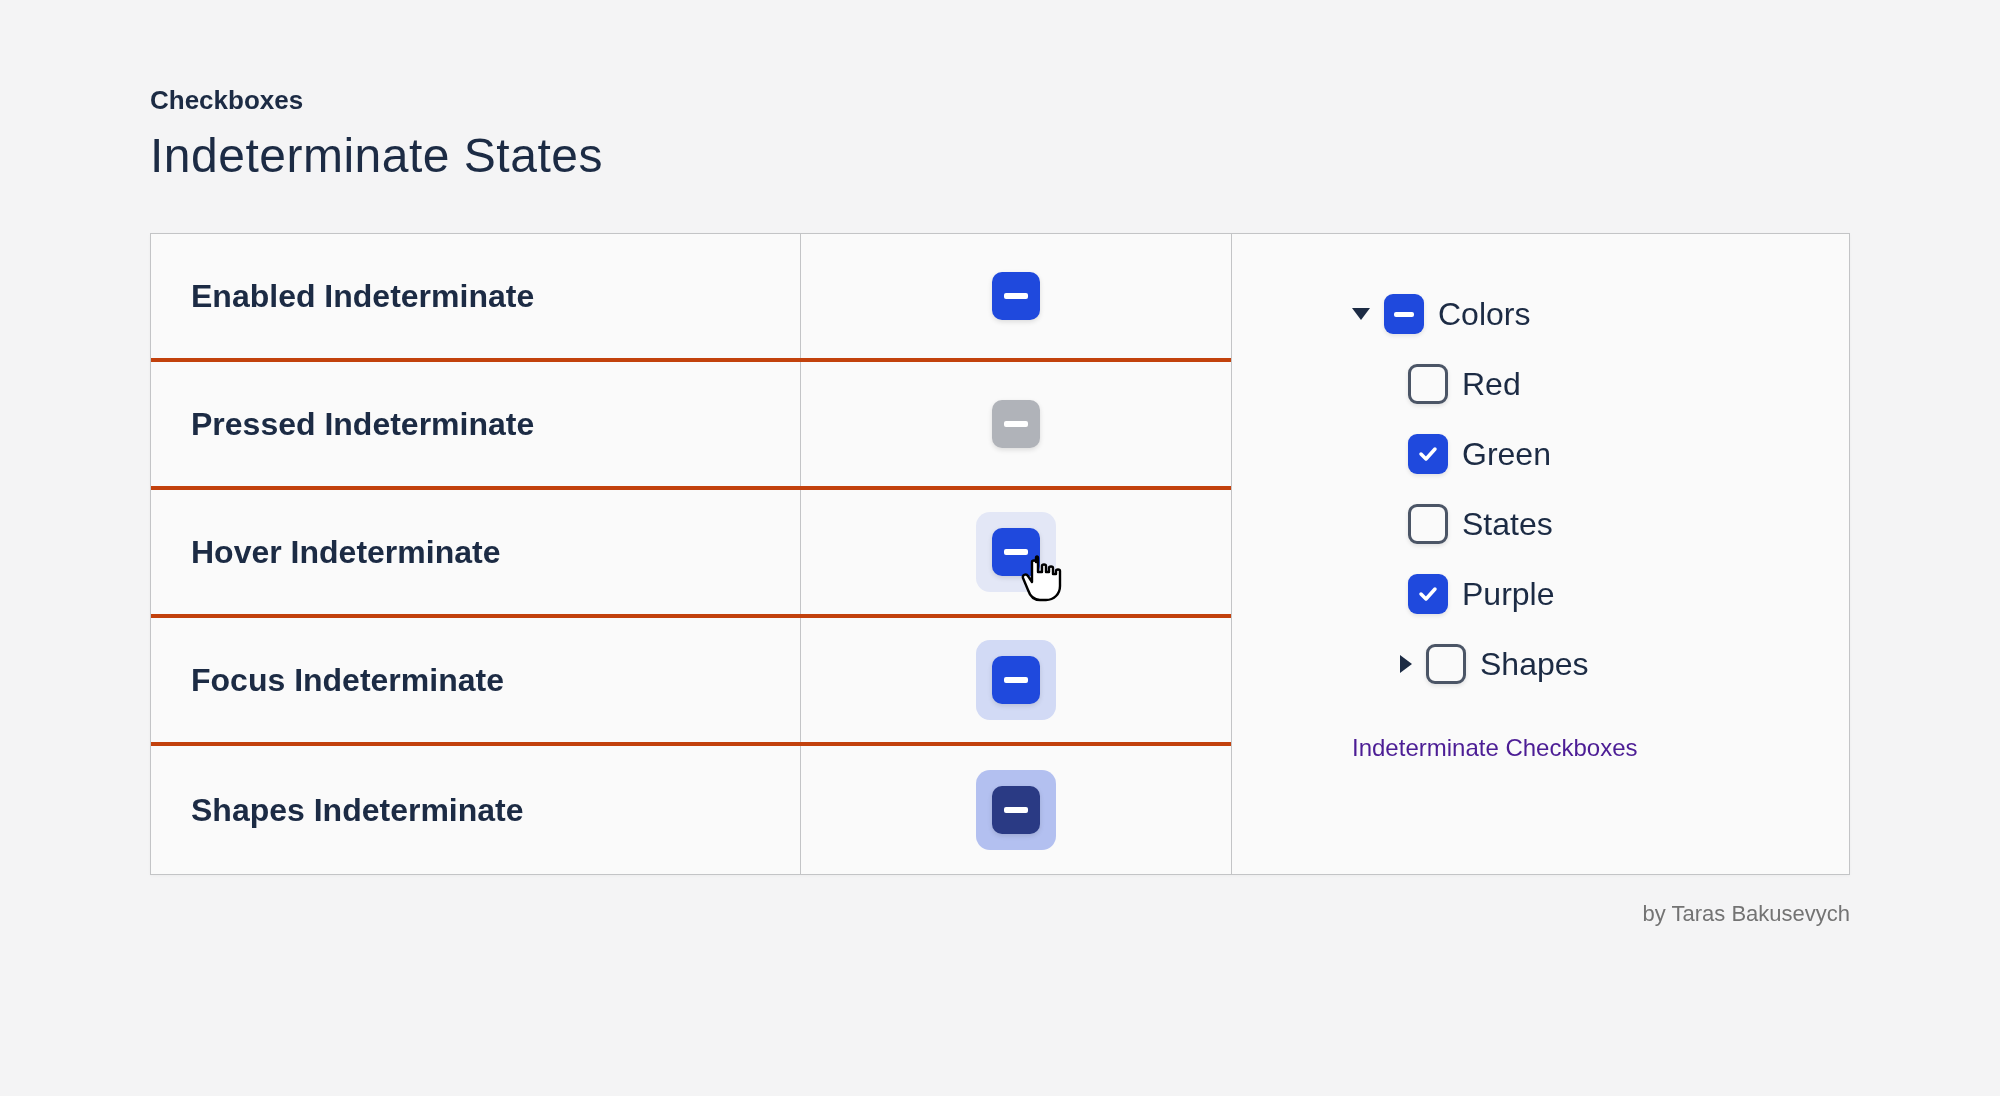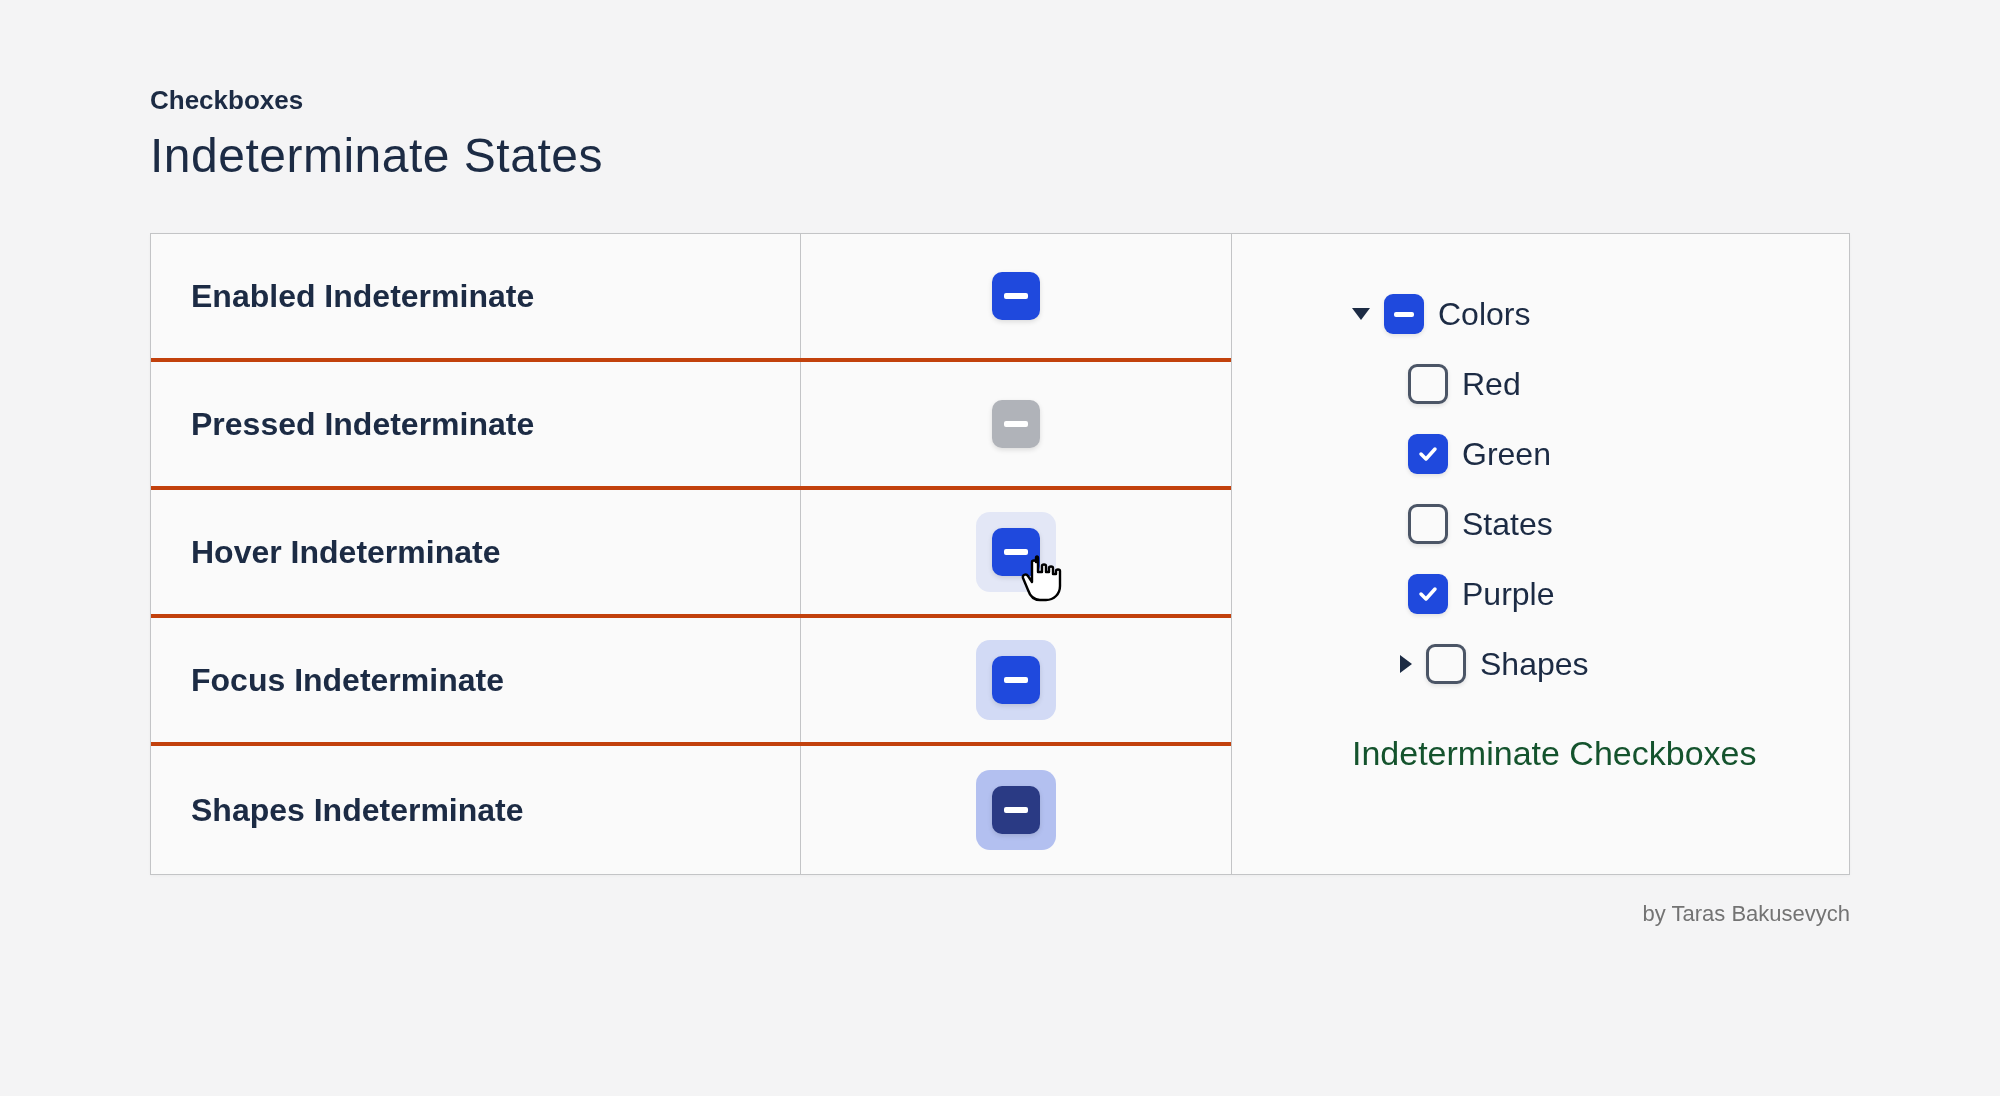--- a/index.html
+++ b/index.html
@@ -146,23 +146,23 @@
   .tree-cb.indet .bar { width: 20px; height: 5px; background:#fff; border-radius:2px; }
   .tree-cb.checked { background: #1f49dd; }
   .tree-cb.unchecked { border: 3px solid #4b5566; }
   .tree-cb svg { width: 24px; height: 24px; }
   .tree-label {
     font-size: 32px;
     font-weight: 400;
     color: #1c2b44;
   }
   .example-caption {
-    font-size: 34px;
+    font-size: 24px;
     font-weight: 500;
-    color: #14532d;
+    color: #4c1d95;
     margin-top: 50px;
     margin-left: 0px;
   }
 
   .attribution {
     text-align: right;
     font-size: 22px;
     color: #737373;
     margin-top: 26px;
   }

